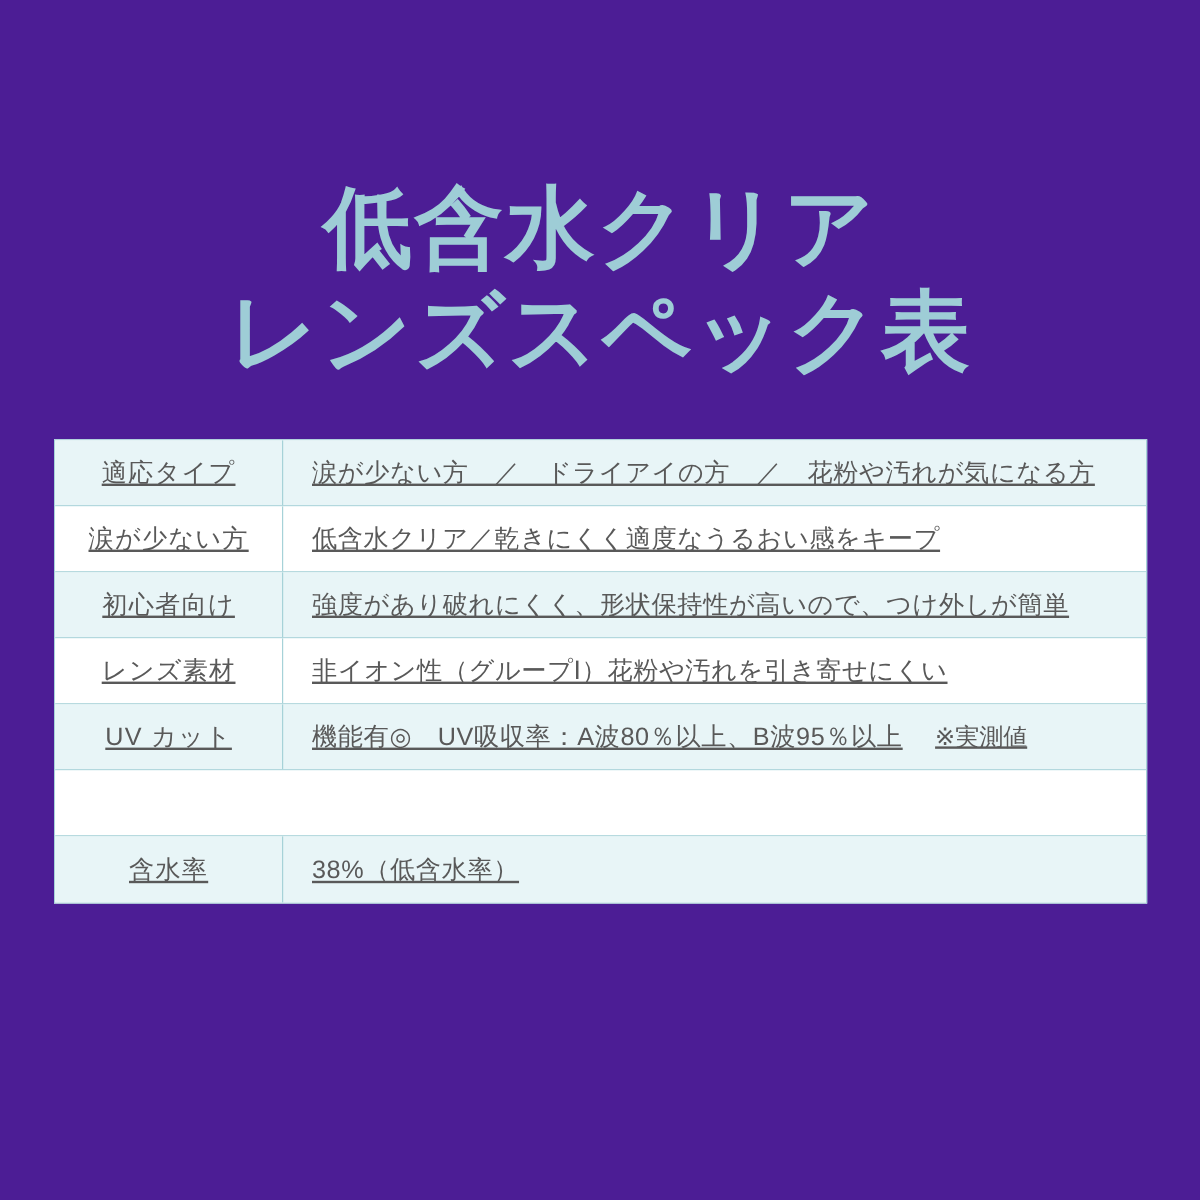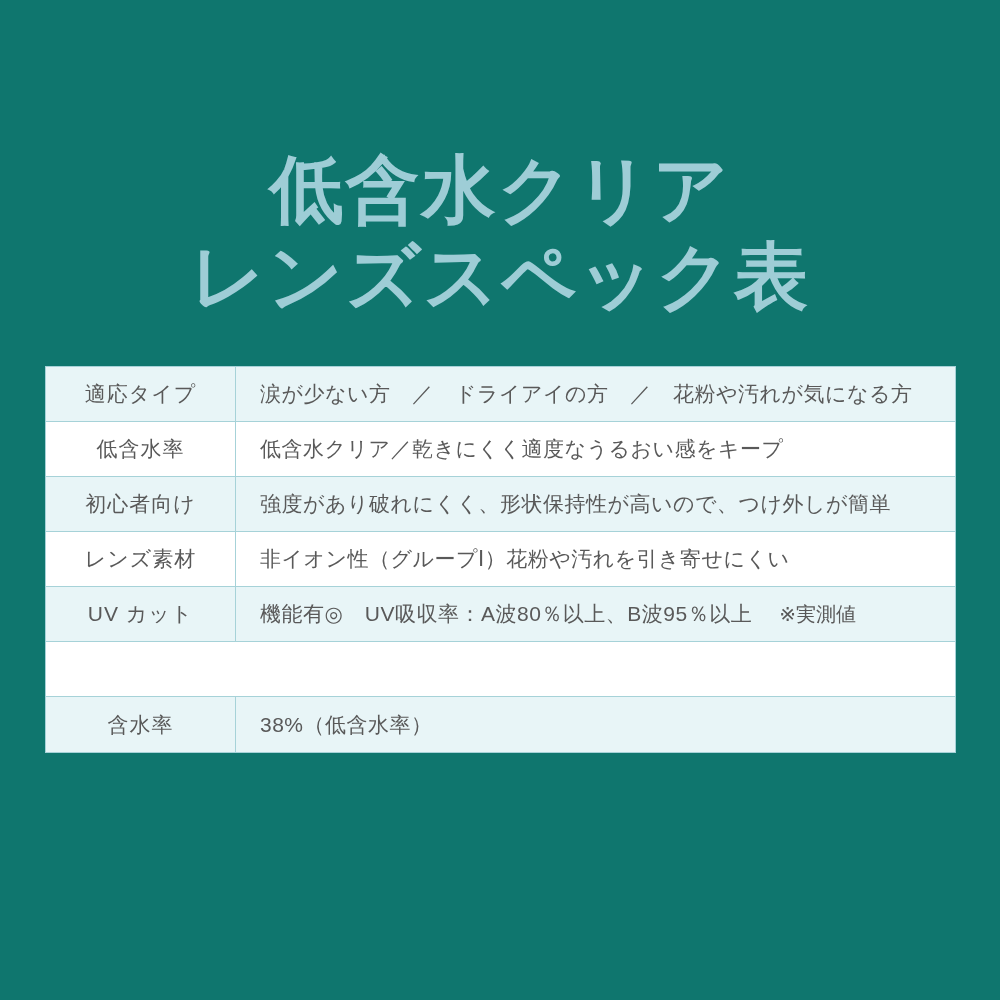--- a/index.html
+++ b/index.html
@@ -6,21 +6,21 @@
     --title-color:#9ecdd6;
     --border-color:#a6d2d8;
     --stripe-color:#e8f5f7;
     --text-color:#595959;
   }
   html,body{
     margin:0;padding:0;background:#ffffff;
     width:1000px;height:1000px;overflow:hidden;
     font-family:"Liberation Sans","DejaVu Sans",sans-serif;
   }
-  .page{position:relative;width:1000px;height:1000px;background:#0f766e;}
+  .page{position:relative;width:1000px;height:1000px;background:#4c1d95;}
 
   .title{
     position:absolute;top:146px;left:0;width:1000px;
     text-align:center;
     color:var(--title-color);
     font-weight:700;
     font-size:74px;
     line-height:87px;
     letter-spacing:2px;
   }
@@ -31,21 +31,21 @@
     box-sizing:border-box;
     background:#ffffff;
   }
   .row{
     display:flex;height:55px;box-sizing:border-box;
     border-bottom:1px solid var(--border-color);
     background:#ffffff;
   }
   .row:last-child{border-bottom:none;}
   .row.stripe{background:var(--stripe-color);}
-  .cell{box-sizing:border-box;color:var(--text-color);}
+  .cell{box-sizing:border-box;color:var(--text-color);text-decoration:underline;}
   .cell.label{
     width:190px;flex:0 0 190px;
     border-right:1px solid var(--border-color);
     display:flex;align-items:center;justify-content:center;
     font-size:21px;letter-spacing:1px;
   }
   .cell.value{
     flex:1;display:flex;align-items:baseline;
     padding-left:24px;padding-right:8px;
     font-size:21px;letter-spacing:0.5px;
@@ -67,21 +67,21 @@
   <div class="spec-table">
   <div class="row stripe">
     <div class="cell label">適応タイプ</div>
     <div class="cell value">
       <span class="value-text">涙が少ない方　／　ドライアイの方　／　花粉や汚れが気になる方</span>
 
     </div>
   </div>
 
   <div class="row">
-    <div class="cell label">低含水率</div>
+    <div class="cell label">涙が少ない方</div>
     <div class="cell value">
       <span class="value-text">低含水クリア／乾きにくく適度なうるおい感をキープ</span>
 
     </div>
   </div>
 
   <div class="row stripe">
     <div class="cell label">初心者向け</div>
     <div class="cell value">
       <span class="value-text">強度があり破れにくく、形状保持性が高いので、つけ外しが簡単</span>

